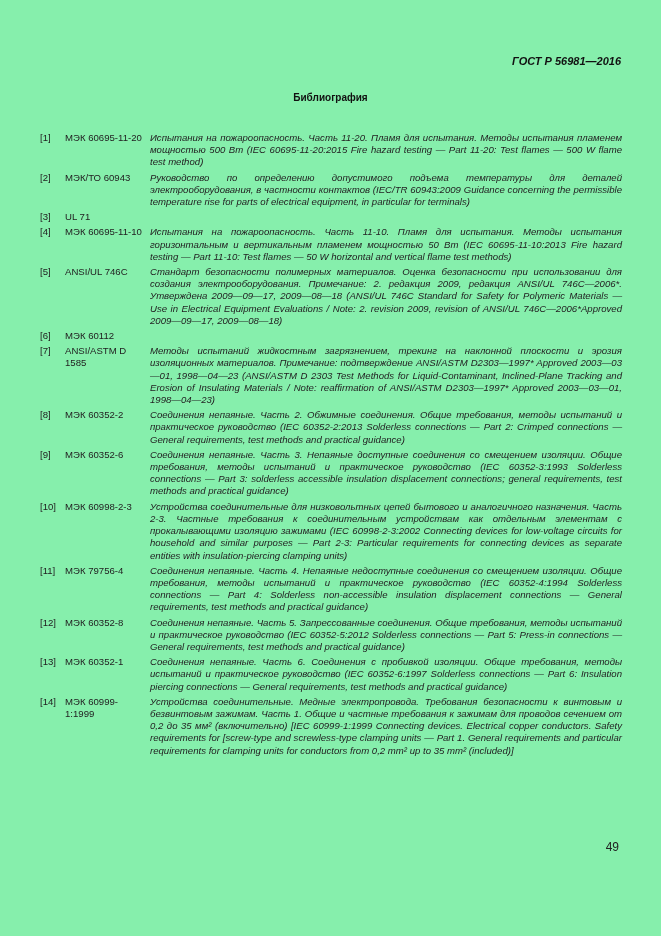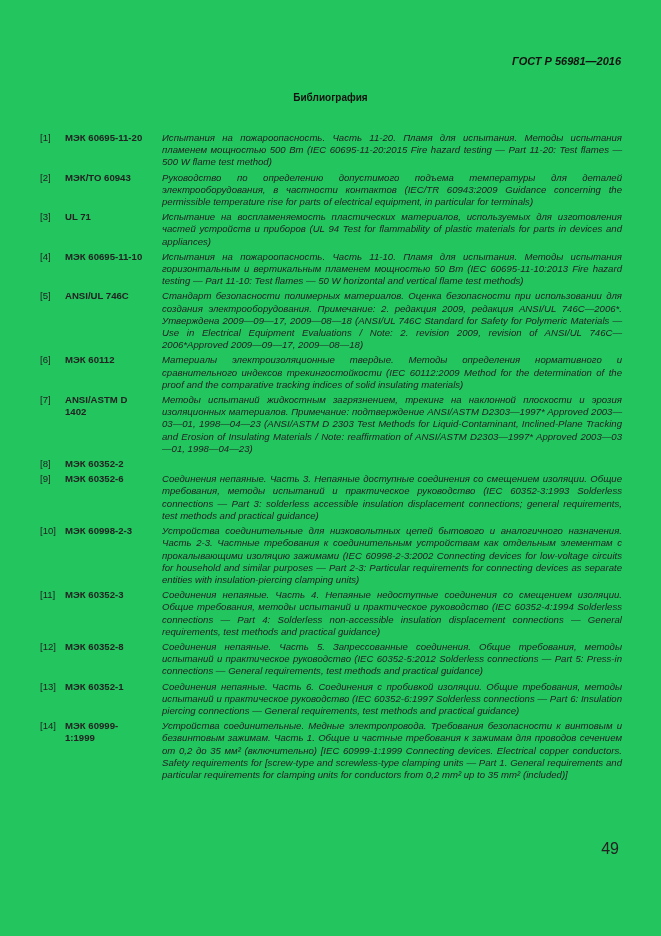--- a/index.html
+++ b/index.html
@@ -4,21 +4,21 @@
 <style>
   html, body {
     margin: 0;
     padding: 0;
     background: #ffffff;
   }
   .page {
     position: relative;
     width: 661px;
     height: 936px;
-    background: #22c55e;
+    background: #86efac;
     font-family: "Liberation Sans", sans-serif;
     color: #1a1a1a;
     overflow: hidden;
   }
   .doc-header {
     position: absolute;
     top: 55px;
     right: 40px;
     font-size: 11px;
     font-weight: bold;
@@ -49,33 +49,32 @@
     line-height: 12.2px;
     color: #222;
   }
   .ref-num {
     width: 25px;
     flex-shrink: 0;
   }
   .ref-code {
     width: 81px;
     flex-shrink: 0;
-    padding-right: 16px;
-    font-weight: bold;
+    padding-right: 4px;
   }
   .ref-text {
     flex: 1;
     text-align: justify;
     font-style: italic;
   }
   .page-number {
     position: absolute;
     top: 840px;
     right: 42px;
-    font-size: 16px;
+    font-size: 12px;
     color: #222;
   }
 </style>
 </head>
 <body>
 
 <div class="page">
 
   <div class="doc-header">ГОСТ Р 56981—2016</div>
 
@@ -91,67 +90,66 @@
 
     <div class="ref-row">
       <span class="ref-num">[2]</span>
       <span class="ref-code">МЭК/ТО 60943</span>
       <span class="ref-text">Руководство по определению допустимого подъема температуры для деталей электрооборудования, в частности контактов (IEC/TR 60943:2009 Guidance concerning the permissible temperature rise for parts of electrical equipment, in particular for terminals)</span>
     </div>
 
     <div class="ref-row">
       <span class="ref-num">[3]</span>
       <span class="ref-code">UL 71</span>
-      <span class="ref-text">Испытание на воспламеняемость пластических материалов, используемых для изготовления частей устройств и приборов (UL 94 Test for flammability of plastic materials for parts in devices and appliances)</span>
     </div>
 
     <div class="ref-row">
       <span class="ref-num">[4]</span>
       <span class="ref-code">МЭК 60695-11-10</span>
       <span class="ref-text">Испытания на пожароопасность. Часть 11-10. Пламя для испытания. Методы испытания горизонтальным и вертикальным пламенем мощностью 50 Вт (IEC 60695-11-10:2013 Fire hazard testing — Part 11-10: Test flames — 50 W horizontal and vertical flame test methods)</span>
     </div>
 
     <div class="ref-row">
       <span class="ref-num">[5]</span>
       <span class="ref-code">ANSI/UL 746C</span>
       <span class="ref-text">Стандарт безопасности полимерных материалов. Оценка безопасности при использовании для создания электрооборудования. Примечание: 2. редакция 2009, редакция ANSI/UL 746C—2006*. Утверждена 2009—09—17, 2009—08—18 (ANSI/UL 746C Standard for Safety for Polymeric Materials — Use in Electrical Equipment Evaluations / Note: 2. revision 2009, revision of ANSI/UL 746C—2006*Approved 2009—09—17, 2009—08—18)</span>
     </div>
 
     <div class="ref-row">
       <span class="ref-num">[6]</span>
       <span class="ref-code">МЭК 60112</span>
-      <span class="ref-text">Материалы электроизоляционные твердые. Методы определения нормативного и сравнительного индексов трекингостойкости (IEC 60112:2009 Method for the determination of the proof and the comparative tracking indices of solid insulating materials)</span>
     </div>
 
     <div class="ref-row">
       <span class="ref-num">[7]</span>
-      <span class="ref-code">ANSI/ASTM D 1402</span>
+      <span class="ref-code">ANSI/ASTM D 1585</span>
       <span class="ref-text">Методы испытаний жидкостным загрязнением, трекинг на наклонной плоскости и эрозия изоляционных материалов. Примечание: подтверждение ANSI/ASTM D2303—1997* Approved 2003—03—01, 1998—04—23 (ANSI/ASTM D 2303 Test Methods for Liquid-Contaminant, Inclined-Plane Tracking and Erosion of Insulating Materials / Note: reaffirmation of ANSI/ASTM D2303—1997* Approved 2003—03—01, 1998—04—23)</span>
     </div>
 
     <div class="ref-row">
       <span class="ref-num">[8]</span>
       <span class="ref-code">МЭК 60352-2</span>
+      <span class="ref-text">Соединения непаяные. Часть 2. Обжимные соединения. Общие требования, методы испытаний и практическое руководство (IEC 60352-2:2013 Solderless connections — Part 2: Crimped connections — General requirements, test methods and practical guidance)</span>
     </div>
 
     <div class="ref-row">
       <span class="ref-num">[9]</span>
       <span class="ref-code">МЭК 60352-6</span>
       <span class="ref-text">Соединения непаяные. Часть 3. Непаяные доступные соединения со смещением изоляции. Общие требования, методы испытаний и практическое руководство (IEC 60352-3:1993 Solderless connections — Part 3: solderless accessible insulation displacement connections; general requirements, test methods and practical guidance)</span>
     </div>
 
     <div class="ref-row">
       <span class="ref-num">[10]</span>
       <span class="ref-code">МЭК 60998-2-3</span>
       <span class="ref-text">Устройства соединительные для низковольтных цепей бытового и аналогичного назначения. Часть 2-3. Частные требования к соединительным устройствам как отдельным элементам с прокалывающими изоляцию зажимами (IEC 60998-2-3:2002 Connecting devices for low-voltage circuits for household and similar purposes — Part 2-3: Particular requirements for connecting devices as separate entities with insulation-piercing clamping units)</span>
     </div>
 
     <div class="ref-row">
       <span class="ref-num">[11]</span>
-      <span class="ref-code">МЭК 60352-3</span>
+      <span class="ref-code">МЭК 79756-4</span>
       <span class="ref-text">Соединения непаяные. Часть 4. Непаяные недоступные соединения со смещением изоляции. Общие требования, методы испытаний и практическое руководство (IEC 60352-4:1994 Solderless connections — Part 4: Solderless non-accessible insulation displacement connections — General requirements, test methods and practical guidance)</span>
     </div>
 
     <div class="ref-row">
       <span class="ref-num">[12]</span>
       <span class="ref-code">МЭК 60352-8</span>
       <span class="ref-text">Соединения непаяные. Часть 5. Запрессованные соединения. Общие требования, методы испытаний и практическое руководство (IEC 60352-5:2012 Solderless connections — Part 5: Press-in connections — General requirements, test methods and practical guidance)</span>
     </div>
 
     <div class="ref-row">

